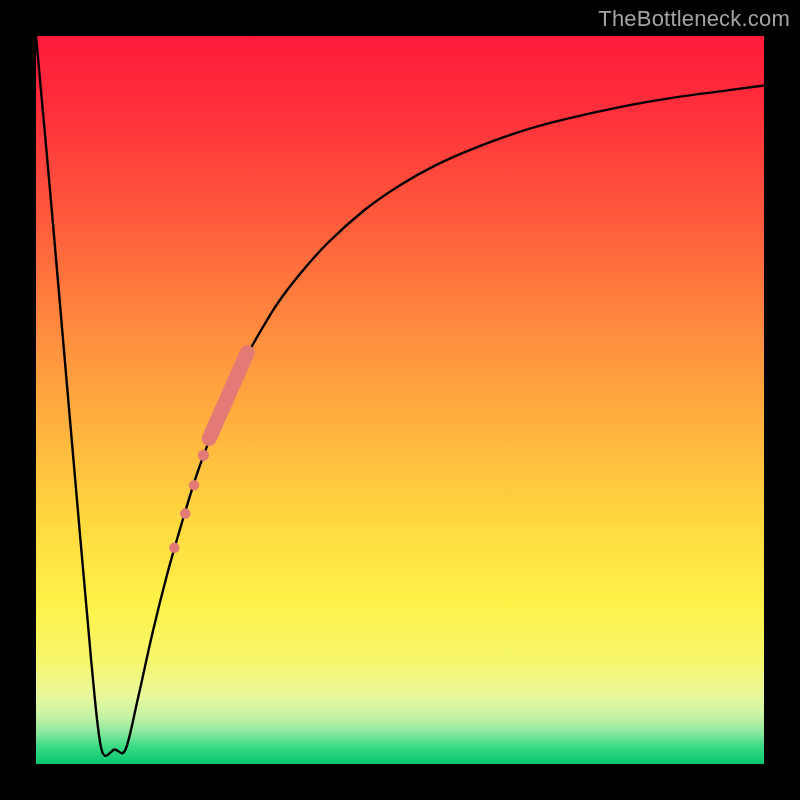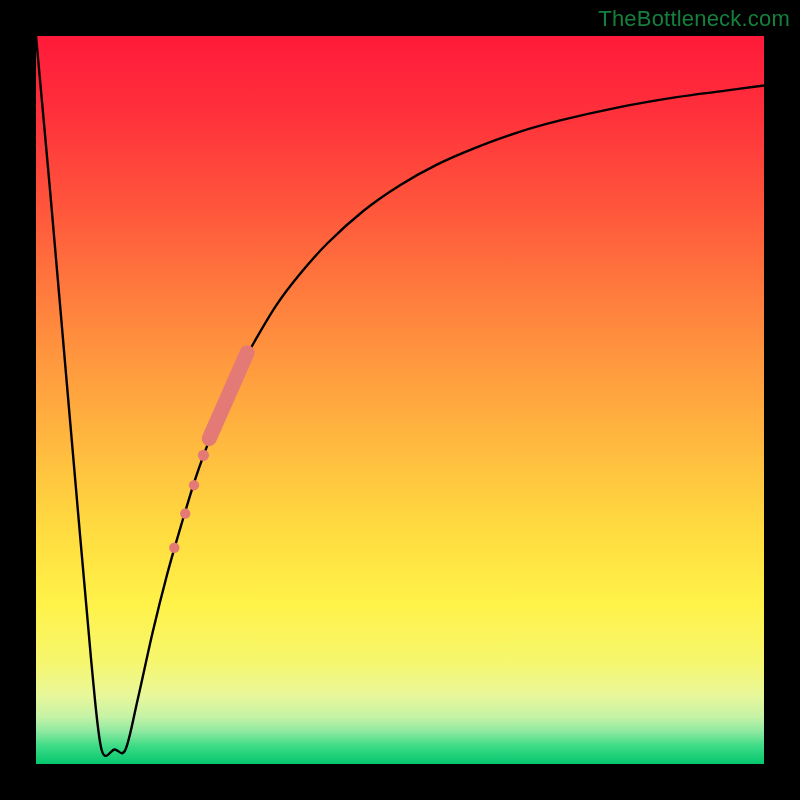--- a/index.html
+++ b/index.html
@@ -24,21 +24,21 @@
     left: 36px;
     top: 36px;
     width: 728px;
     height: 728px;
     display: block;
   }
   .watermark {
     position: absolute;
     top: 6px;
     right: 10px;
-    color: #15803d;
+    color: #a3a3a3;
     font-size: 22px;
     font-weight: 400;
     letter-spacing: 0.2px;
     user-select: none;
     pointer-events: none;
   }
 </style>
 </head>
 <body>
 

